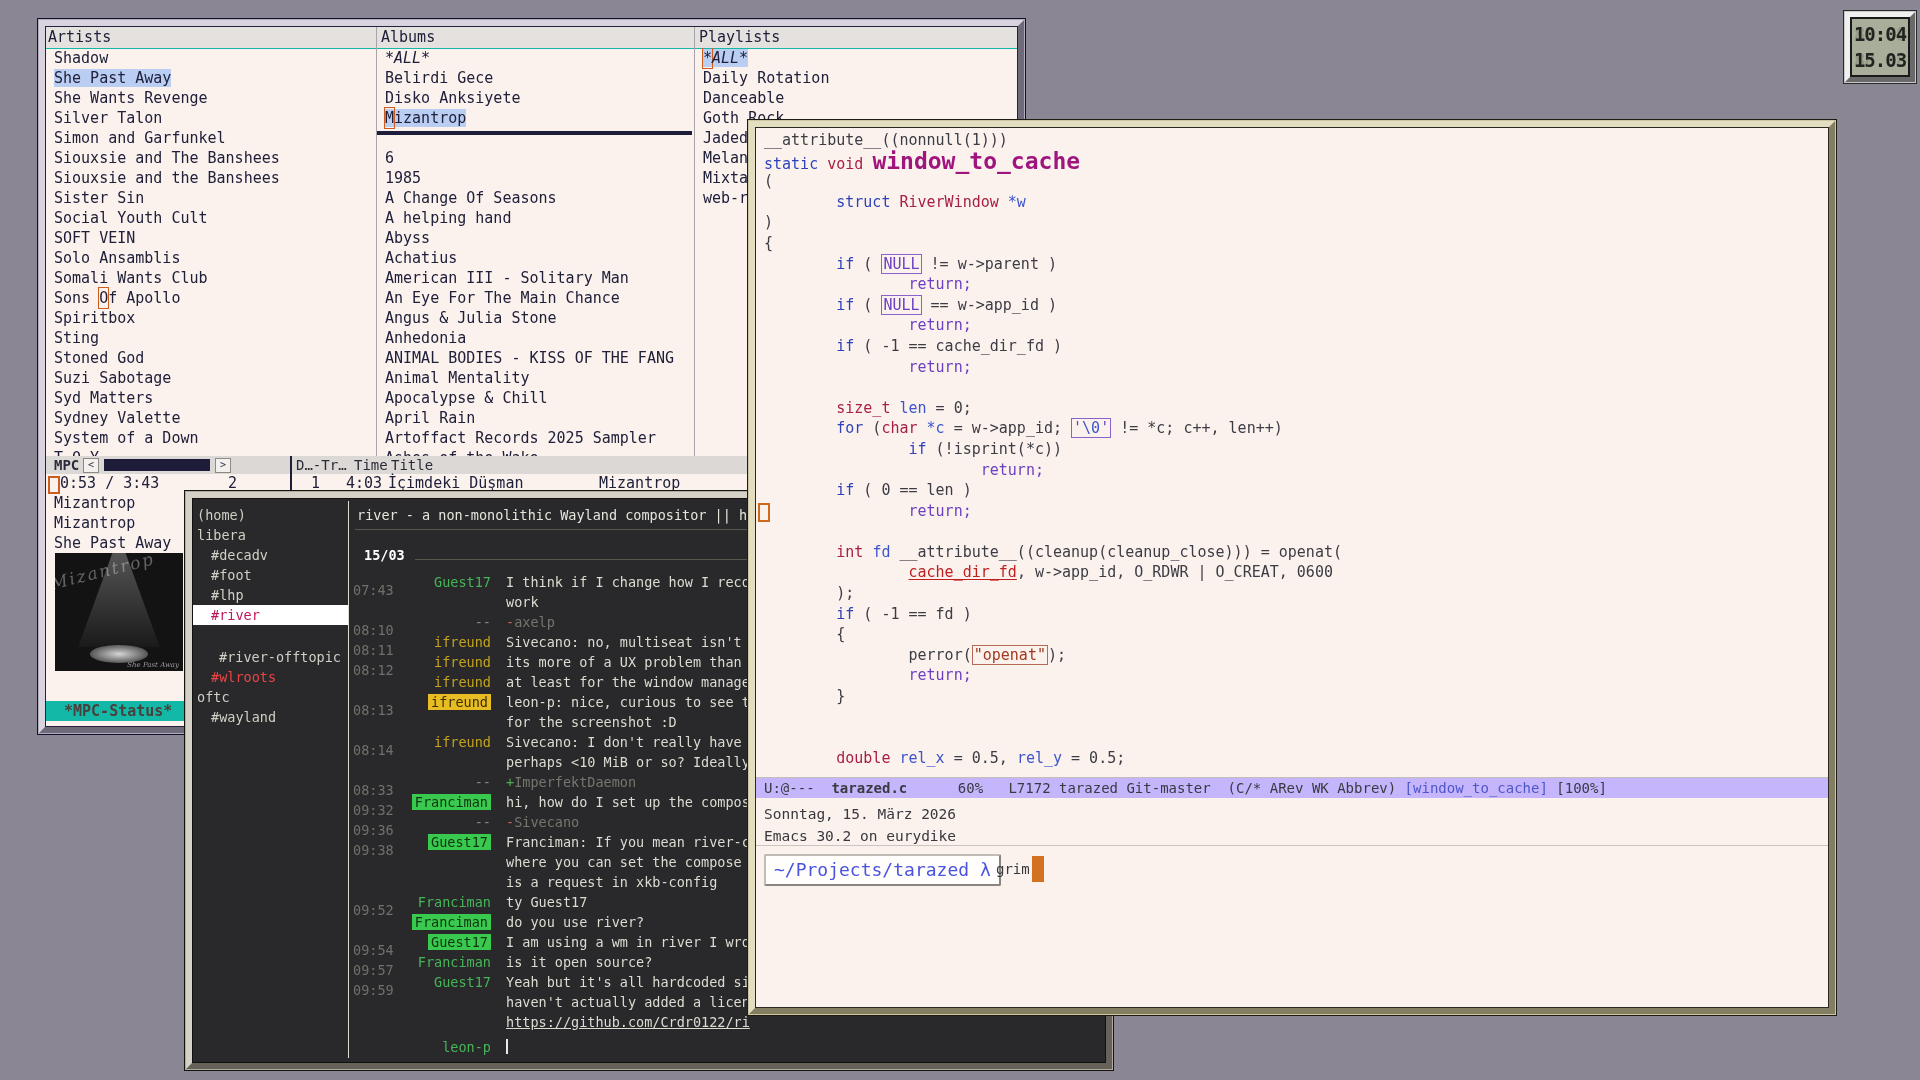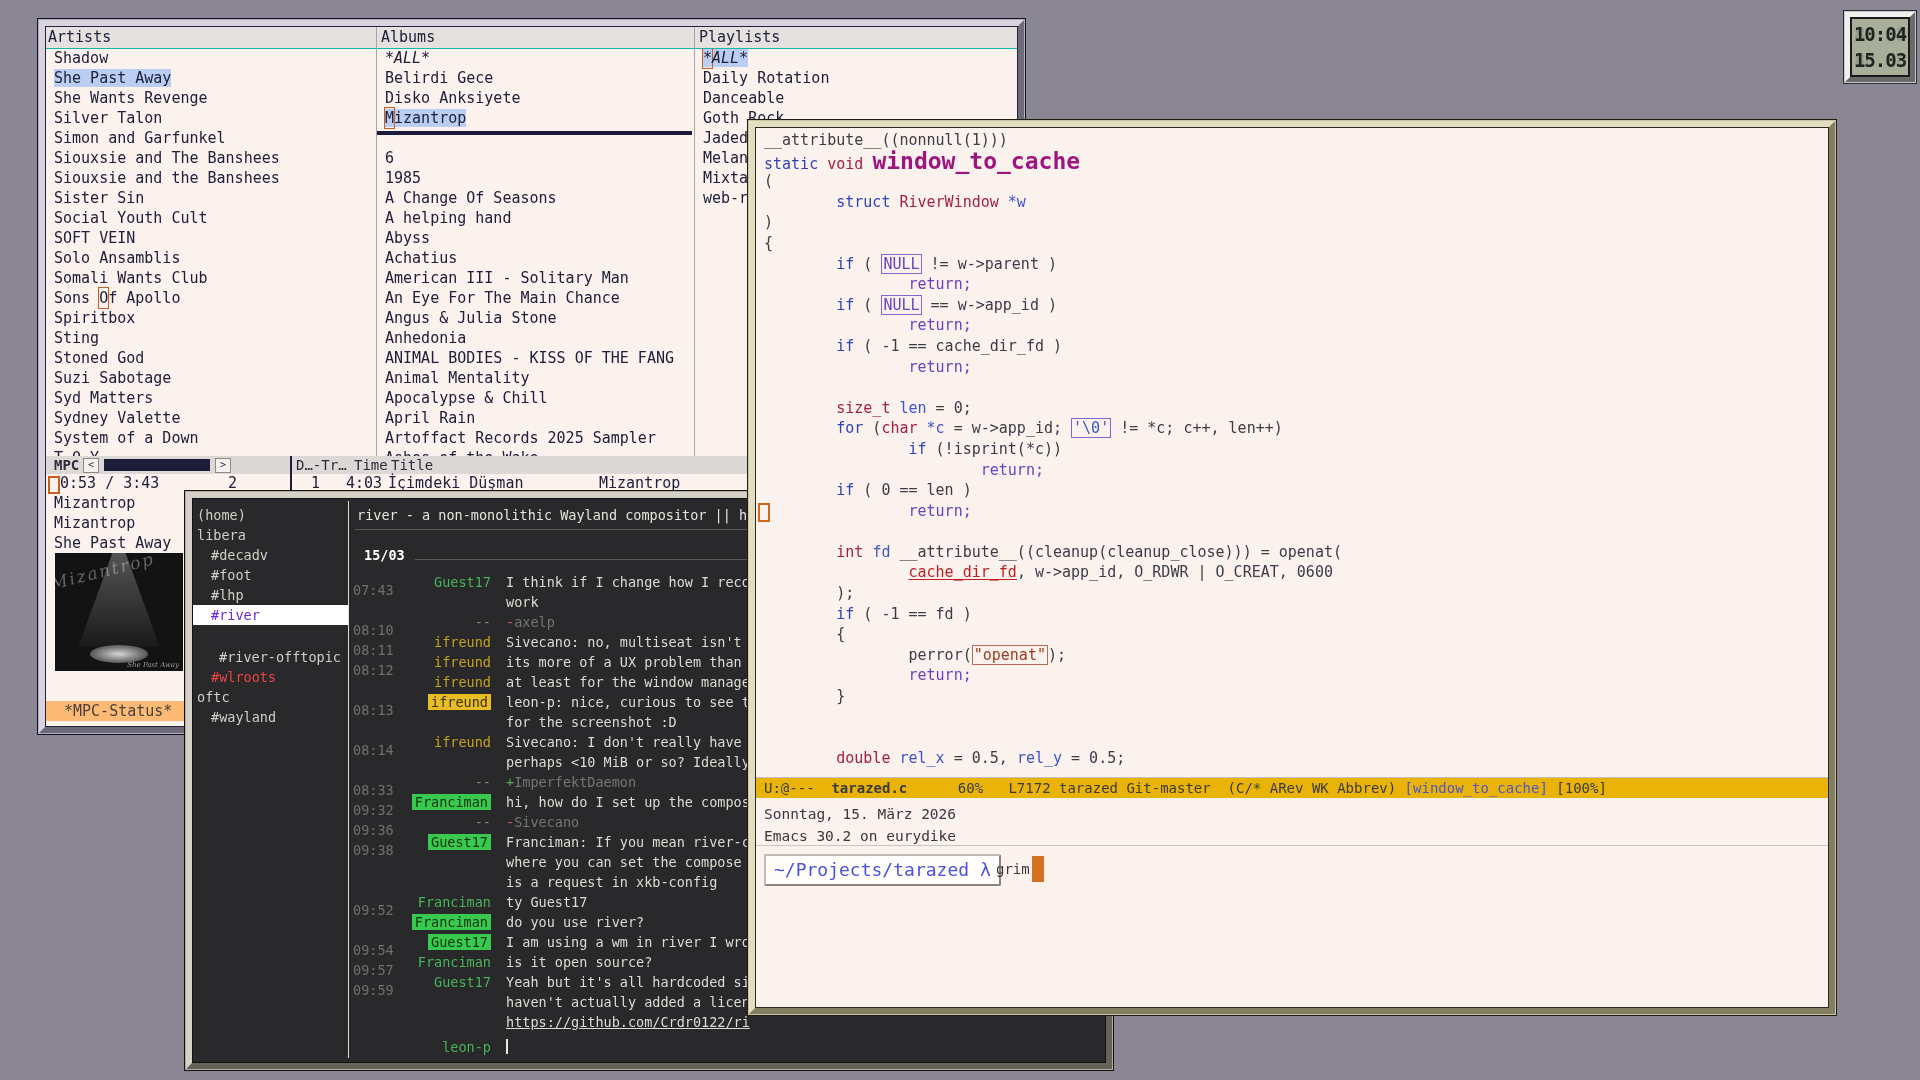--- a/index.html
+++ b/index.html
@@ -30,22 +30,22 @@
   .mpc-modeline{position:absolute;left:0;right:0;top:429px;height:18px;background:#dcd8d6;
     line-height:18px;font-size:14px;color:#2a2a38;}
   .mpc-btn{position:absolute;top:2px;width:14px;height:13px;border:1px solid #8d8984;
     background:#f3f0ed;font-size:10px;line-height:12px;text-align:center;color:#33334a;}
   .mpc-pbar{position:absolute;left:58px;top:3px;width:106px;height:12px;background:#1d1d3a;}
   .mpc-vdark{position:absolute;left:244px;top:429px;width:2px;height:272px;background:#1d1d3a;}
   .mpc-hcell{position:absolute;top:0;}
   #mpc-leftpane{position:absolute;left:0;top:447px;width:244px;height:254px;font-size:15px;}
   .mpc-qline{position:absolute;left:8px;height:20px;line-height:20px;color:#20203a;white-space:pre;}
   .mpc-obox{position:absolute;left:2px;top:2px;width:8px;height:14px;border:2px solid #cc5d1f;}
-  #mpc-status-bar{position:absolute;left:0;top:227px;width:244px;height:20px;background:#fdba74;
-    line-height:20px;font-size:15px;font-weight:normal;color:#4a3f3c;padding-left:18px;}
+  #mpc-status-bar{position:absolute;left:0;top:227px;width:244px;height:20px;background:#14b8a6;
+    line-height:20px;font-size:15px;font-weight:bold;color:#4a3f3c;padding-left:18px;}
   #songs-pane{position:absolute;left:246px;top:447px;right:0;height:18px;font-size:15px;}
   .songs-cell{position:absolute;top:0;line-height:18px;color:#20203a;white-space:pre;}
   
   #art{position:absolute;left:9px;top:79px;width:128px;height:118px;background:#131313;overflow:hidden;}
   #art .t{position:absolute;left:-6px;top:8px;transform:rotate(-14deg);font-family:"DejaVu Serif",serif;
     font-style:italic;font-size:17px;letter-spacing:2px;color:#7e7e7e;opacity:.75;}
   #art .beam{position:absolute;left:18%;top:0;width:64%;height:80%;
     background:linear-gradient(to bottom,rgba(255,255,255,.28),rgba(255,255,255,.03));
     clip-path:polygon(42% 0,58% 0,100% 100%,0 100%);}
   #art .ell{position:absolute;left:27%;bottom:7%;width:46%;height:15%;border-radius:50%;
@@ -53,21 +53,21 @@
   #art .sig{position:absolute;right:4px;bottom:2px;font-family:"DejaVu Serif",serif;
     font-style:italic;font-size:7px;color:#9a9a9a;}
 
   
   #irc-win{left:184px;top:490px;width:930px;height:581px;z-index:2;}
   #irc-win .w-outer{border:1px solid #15150f;background:#b1aca2;}
   #irc-win .w-bevel{border-color:#d5d1c7 #66625a #66625a #d5d1c7;}
   #irc-win .w-content{border:1px solid #111;background:#29292b;color:#dcdcd2;font-size:13.5px;}
   #chan-list{position:absolute;left:0;top:6px;width:155px;}
   .chan{height:20px;line-height:20px;color:#cfcfc5;white-space:pre;}
-  .chan-sel{background:#ffffff;color:#6d28d9;}
+  .chan-sel{background:#ffffff;color:#be185d;}
   .chan-bold{color:#ef4444;font-weight:normal;}
   #irc-vline{position:absolute;left:155px;top:2px;bottom:4px;width:1px;background:#dcdcd2;}
   #irc-topic{position:absolute;left:164px;top:6px;height:20px;line-height:20px;color:#e6e6dd;white-space:pre;}
   #irc-topic-line{position:absolute;left:162px;right:0;top:30px;height:1px;background:#57574f;}
   #irc-date{position:absolute;left:160px;top:46px;height:20px;line-height:20px;font-weight:bold;color:#fff;margin-left:11px;}
   #irc-date-line{position:absolute;left:222px;right:0;top:60px;height:1px;background:#57574f;}
   #msg-list{position:absolute;left:160px;top:73px;right:0;}
   .msg-row{height:20px;line-height:20px;display:flex;white-space:pre;}
   .m-time{width:46px;color:#70706a;flex:none;margin-top:8px;}
   .m-nickwrap{width:92px;text-align:right;flex:none;margin-right:15px;}
@@ -96,21 +96,21 @@
   .c-kw{color:#2f43b8;}
   .c-ty{color:#a81f3f;}
   .c-va{color:#3d55cc;}
   .c-rt{color:#6d3fc2;}
   .c-nl{color:#6d3fc2;border:1px solid #8a62cc;padding:0 1px;margin:-1px 0;}
   .c-esc{border:1px solid #8a62cc;padding:0 1px;margin:-1px 0;}
   .c-err{color:#bf1f1f;text-decoration:underline;text-underline-offset:2px;}
   .c-str{color:#a03a20;border:1px solid #b86a58;padding:0 1px;margin:-1px 0;}
   .c-fn{color:#a0147e;font-weight:bold;font-size:23px;line-height:20.6px;}
   #emacs-margin-cursor{position:absolute;left:2px;top:375px;width:8px;height:15px;border:2px solid #cf6a1d;}
-  #emacs-modeline{position:absolute;left:0;right:0;top:649px;height:20px;background:#eab308;
+  #emacs-modeline{position:absolute;left:0;right:0;top:649px;height:20px;background:#c4b5fd;
     line-height:20px;font-size:14px;color:#3a3a40;white-space:pre;padding-left:8px;border-top:1px solid #c2beba;}
   #emacs-modeline .file{font-weight:bold;}
   #emacs-modeline .func{color:#4f56c8;}
   .dash-line{position:absolute;left:8px;height:20px;line-height:20px;font-size:14.5px;color:#38383e;white-space:pre;}
   #emacs-divider{position:absolute;left:0;right:0;top:717px;height:1px;background:#cbc4bf;}
   #eshell-prompt{position:absolute;left:8px;top:726px;height:28px;padding:0 8px;
     border:2px solid;border-color:#c0bcb5 #89857e #89857e #c0bcb5;border-radius:2px;background:#fffefd;
     color:#4a52e0;font-size:18px;line-height:27px;white-space:pre;}
   #eshell-input{position:absolute;left:240px;top:733px;font-size:14px;color:#38383f;}
   #eshell-cursor{position:absolute;left:276px;top:728px;width:12px;height:26px;background:#d2711f;}

